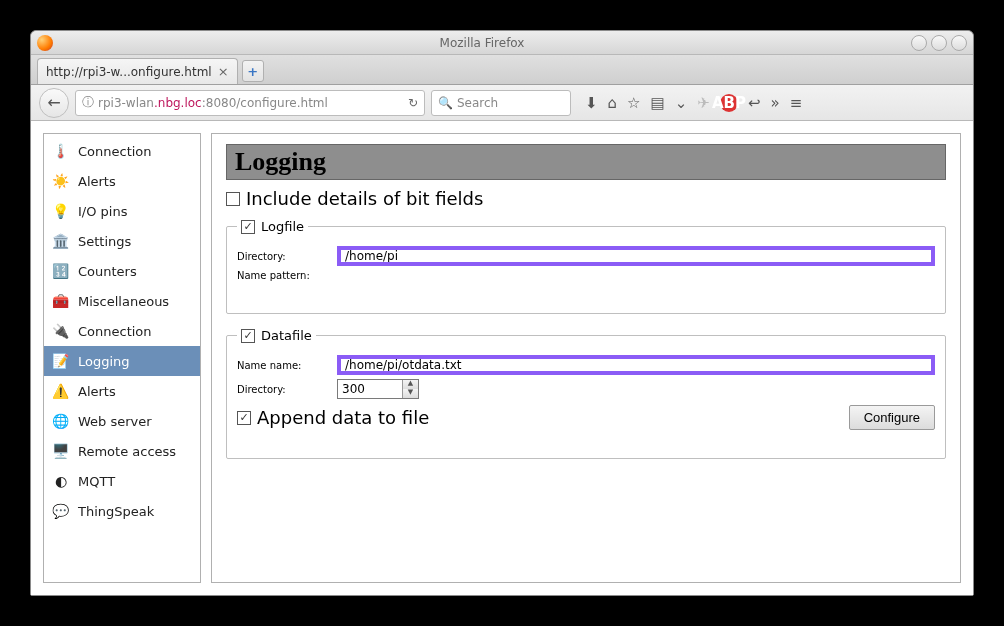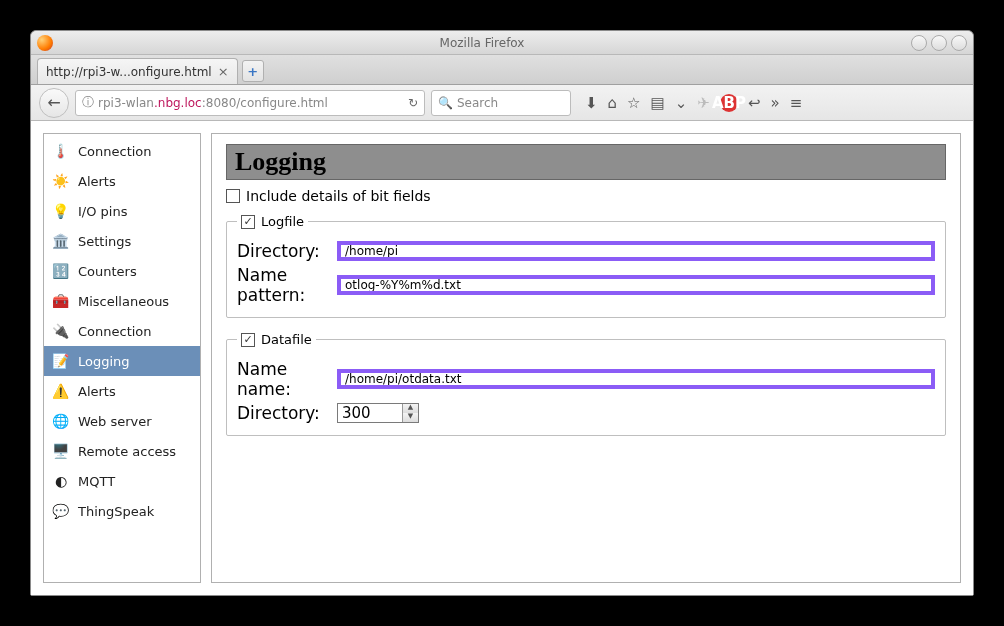--- a/index.html
+++ b/index.html
@@ -27,30 +27,30 @@
 .tb-icons { display: flex; gap: 10px; align-items: center; margin-left: 8px; color: #555; }
 .tb-icons span { cursor: pointer; font-size: 15px; }
 .abp { background: #d33; color: #ffffff; border-radius: 50%; width: 18px; height: 18px; display: inline-flex; align-items: center; justify-content: center; font-size: 9px; font-weight: bold; }
 .content { flex: 1; background: #fff; display: flex; padding: 12px; gap: 10px; overflow: hidden; }
 .sidebar { width: 158px; border: 1px solid #b0b0b0; background: #fff; padding: 2px 0; }
 .nav-item { display: flex; align-items: center; gap: 8px; padding: 6px 8px; font-size: 13px; color: #222; cursor: pointer; }
 .nav-item.active { background: #6b8fb8; color: #fff; }
 .nav-icon { width: 18px; height: 18px; display: inline-flex; align-items: center; justify-content: center; font-size: 14px; }
 .main { flex: 1; border: 1px solid #b0b0b0; background: #fff; padding: 10px 14px; overflow: auto; }
 .heading { background: #8e8e8e; border: 1px solid #666; padding: 2px 8px; font-family: Georgia, "Times New Roman", serif; font-size: 26px; font-weight: bold; color: #000; margin-bottom: 8px; }
-.checkrow { display: flex; align-items: center; gap: 6px; margin: 6px 0 10px; font-size: 14px; }
+.checkrow { display: flex; align-items: center; gap: 6px; margin: 6px 0 10px; font-size: 18px; }
 .checkbox { width: 14px; height: 14px; border: 1px solid #555; background: #fff; display: inline-flex; align-items: center; justify-content: center; font-size: 11px; line-height: 1; }
 .checkbox.checked::after { content: "✓"; color: #333; }
-fieldset { border: 1px solid #bfbfbf; border-radius: 2px; padding: 8px 10px 8px; margin-bottom: 14px; }
+fieldset { border: 1px solid #bfbfbf; border-radius: 2px; padding: 8px 10px 28px; margin-bottom: 14px; }
 legend { padding: 0 4px; display: flex; align-items: center; gap: 6px; font-size: 13px; }
 .form-row { display: flex; align-items: center; margin: 4px 0; }
-.form-label { width: 100px; font-size: 17px; }
+.form-label { width: 100px; font-size: 10px; }
 .text-input { flex: 1; height: 20px; border: 4px solid #8b5cf6; background: #fff; font-size: 12px; padding: 1px 4px; font-family: inherit; }
 .num-input-wrap { display: flex; border: 1px solid #7a7a7a; width: 82px; height: 20px; }
-.num-input { border: none; width: 64px; font-size: 15px; padding: 1px 4px; font-family: inherit; }
+.num-input { border: none; width: 64px; font-size: 12px; padding: 1px 4px; font-family: inherit; }
 .spinner { display: flex; flex-direction: column; width: 16px; border-left: 1px solid #999; }
 .spinner div { flex: 1; font-size: 7px; line-height: 1; text-align: center; background: linear-gradient(#f4f4f4,#ddd); color: #555; cursor: pointer; }
 .bottom-row { display: flex; align-items: center; justify-content: space-between; margin-top: 6px; }
 .cfg-btn { background: linear-gradient(#f4f4f4,#dcdcdc); border: 1px solid #9a9a9a; padding: 4px 14px; font-size: 13px; border-radius: 2px; cursor: pointer; }
 .ff-icon { width:16px; height:16px; border-radius:50%; background: radial-gradient(circle at 30% 30%, #ffd27a, #ff7b00 60%, #b33 100%); display:inline-block; }
 </style>
 </head>
 <body>
 
 <div class="desktop">
@@ -168,21 +168,20 @@
           <legend>
             <span class="checkbox checked"></span>
             <span>Logfile</span>
           </legend>
           <div class="form-row">
             <span class="form-label">Directory:</span>
             <input class="text-input" value="/home/pi" style="">
           </div>
           <div class="form-row">
             <span class="form-label">Name pattern:</span>
-            <input class="text-input" value="otlog-%Y%m%d.txt" style="">
           </div>
         </fieldset>
 
         <fieldset>
           <legend>
             <span class="checkbox checked"></span>
             <span>Datafile</span>
           </legend>
           <div class="form-row">
             <span class="form-label">Name name:</span>
@@ -191,17 +190,24 @@
           <div class="form-row">
             <span class="form-label">Directory:</span>
             <div class="num-input-wrap">
               <input class="num-input" value="300" style="">
               <div class="spinner">
                 <div>▲</div>
                 <div>▼</div>
               </div>
             </div>
           </div>
+          <div class="bottom-row">
+            <div class="checkrow" style="margin:0">
+              <span class="checkbox checked"></span>
+              <span>Append data to file</span>
+            </div>
+            <button class="cfg-btn">Configure</button>
+          </div>
         </fieldset>
       </div>
     </div>
   </div>
 </div>
 
 </body></html>

